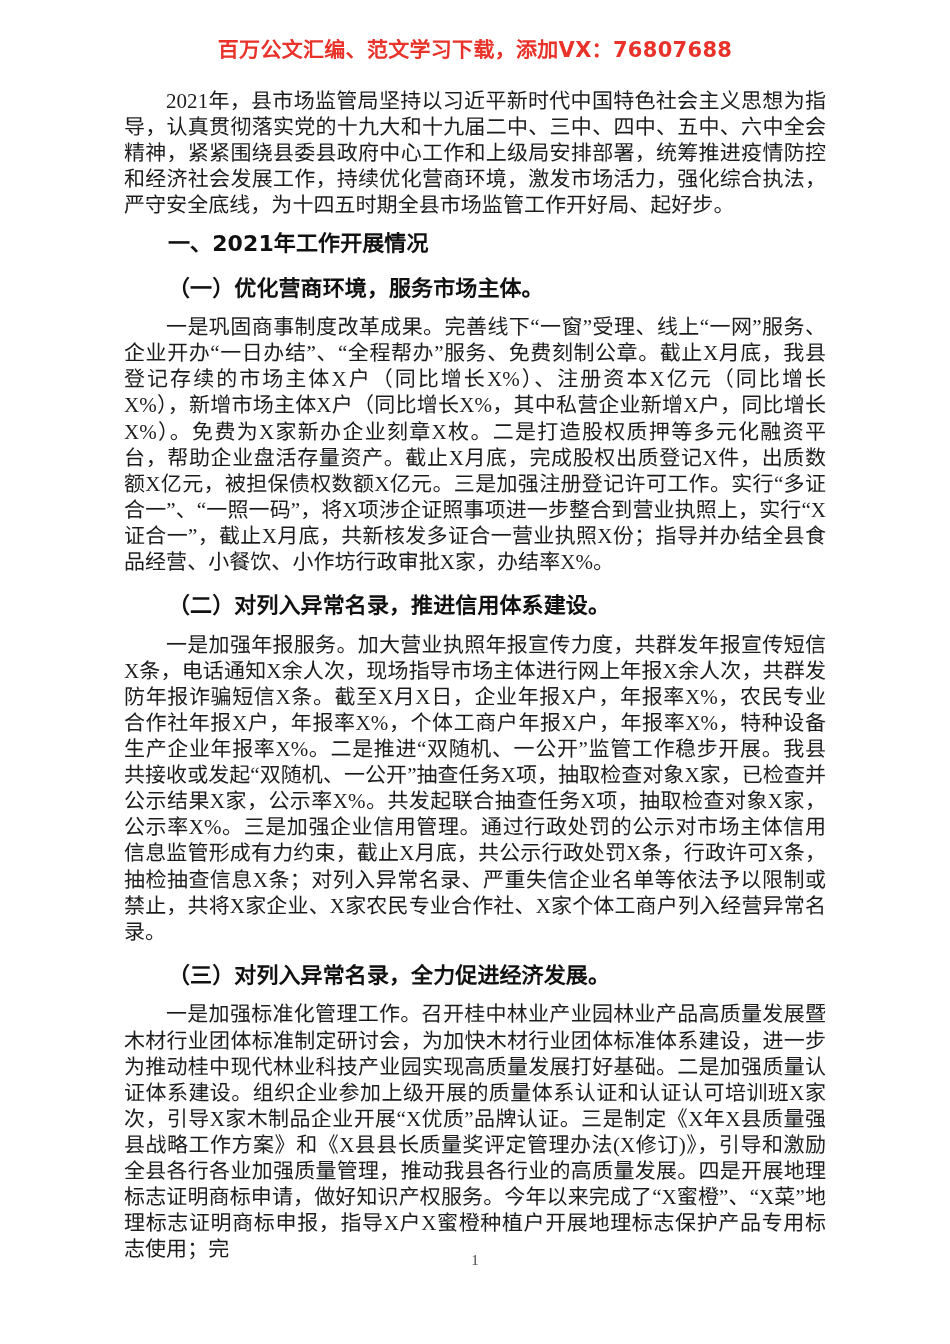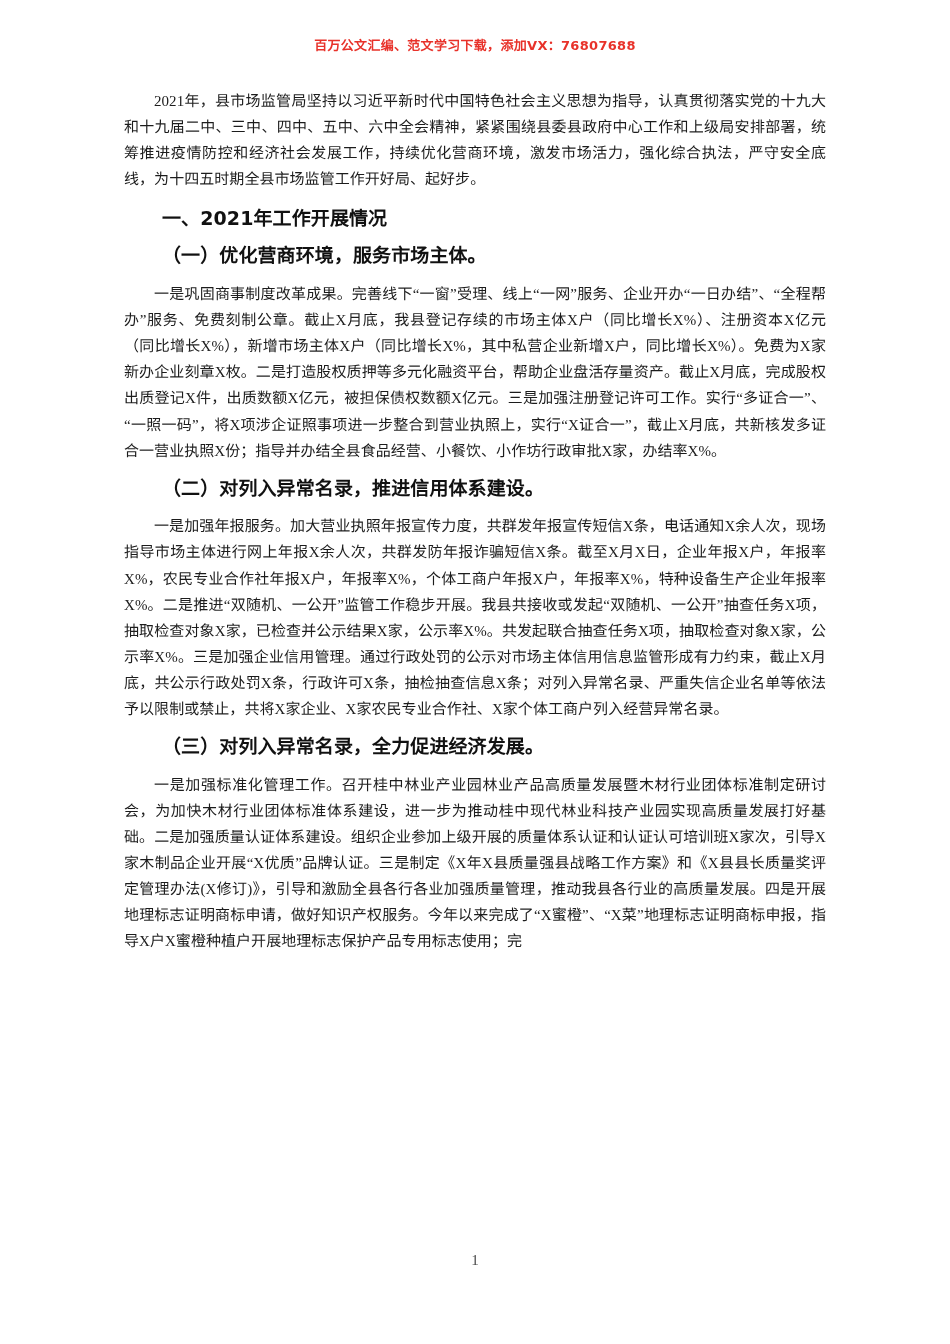--- a/index.html
+++ b/index.html
@@ -21,56 +21,56 @@
     overflow: hidden;
     box-sizing: border-box;
   }
   .watermark-bar {
     position: absolute;
     top: 38px;
     left: 0;
     width: 950px;
     text-align: center;
     font-family: "DejaVu Sans", "Liberation Sans", sans-serif;
-    font-size: 13px;
+    font-size: 21px;
     font-weight: 700;
     letter-spacing: 0.3px;
     white-space: nowrap;
     line-height: 1.2;
   }
   .doc-body {
     position: absolute;
     top: 88px;
     left: 124px;
     width: 702px;
   }
   p.para {
     margin: 0;
-    font-size: 15px;
+    font-size: 21px;
     line-height: 26.1px;
     text-align: justify;
     text-justify: inter-ideograph;
     text-indent: 2em;
     font-family: "Liberation Serif", "DejaVu Serif", serif;
     color: #1c1c1c;
     letter-spacing: 0.05px;
     word-break: break-all;
   }
   h2.heading, h3.heading {
     margin: 0;
-    font-size: 19px;
+    font-size: 22px;
     line-height: 26.1px;
     font-family: "DejaVu Sans", "Liberation Sans", sans-serif;
     font-weight: 700;
     text-indent: 2em;
     color: #111111;
     letter-spacing: 0.1px;
   }
   h2.heading { margin-top: 13px; }
-  h3.heading { margin-top: 11px; }
+  h3.heading { margin-top: 18px; }
   .para-after-heading { margin-top: 12.5px !important; }
   .page-number {
     position: absolute;
     top: 1252px;
     left: 0;
     width: 950px;
     text-align: center;
     font-family: "Liberation Serif", "DejaVu Serif", serif;
     font-size: 15px;
     color: #4a4a4a;

